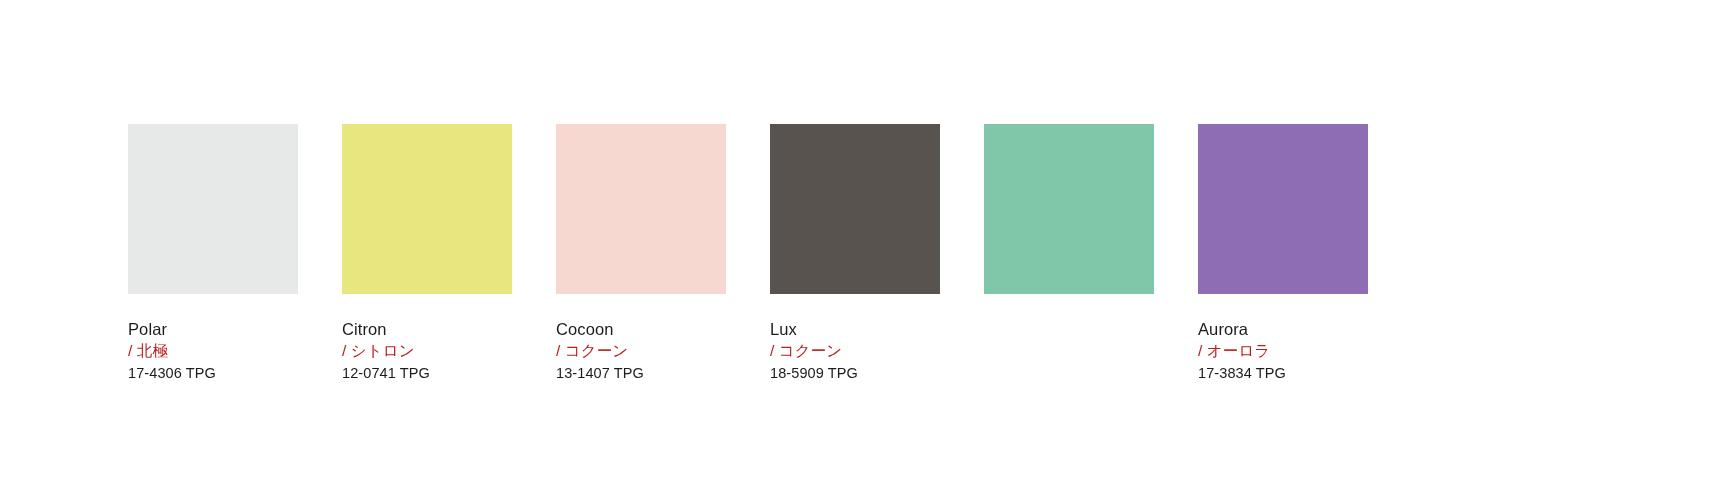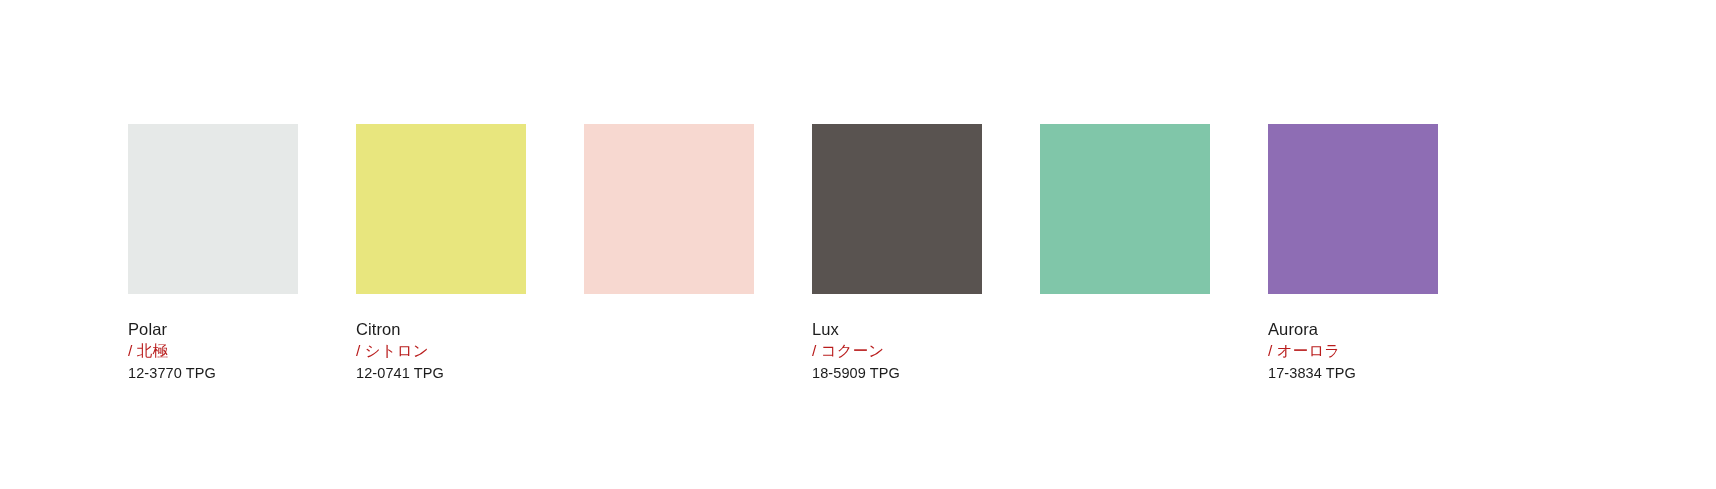--- a/index.html
+++ b/index.html
@@ -23,21 +23,21 @@
     box-sizing: border-box;
   }
 
   .swatch-row {
     position: absolute;
     left: 128px;
     top: 124px;
     display: flex;
     flex-direction: row;
     align-items: flex-start;
-    gap: 58px;
+    gap: 44px;
   }
 
   .swatch-card {
     width: 170px;
     display: flex;
     flex-direction: column;
     align-items: flex-start;
   }
 
   .swatch-chip {
@@ -86,33 +86,38 @@
 </head>
 <body>
 
 <div class="palette-board">
   <div class="swatch-row" id="swatch-row">
       <div class="swatch-card">
     <div class="swatch-chip" title="#E6E9E8" style="background: rgb(230, 233, 232);"></div>
     <div class="swatch-caption">
       <div class="swatch-name">Polar</div>
       <div class="swatch-name-alt">/ 北極</div>
-      <div class="swatch-code">12-3770 TPG</div>
+      <div class="swatch-code">17-4306 TPG</div>
     </div>
   </div>
       <div class="swatch-card">
     <div class="swatch-chip" title="#E8E67E" style="background: rgb(232, 230, 126);"></div>
     <div class="swatch-caption">
       <div class="swatch-name">Citron</div>
       <div class="swatch-name-alt">/ シトロン</div>
       <div class="swatch-code">12-0741 TPG</div>
     </div>
   </div>
       <div class="swatch-card">
     <div class="swatch-chip" title="#F7D8D0" style="background: rgb(247, 216, 208);"></div>
+    <div class="swatch-caption">
+      <div class="swatch-name">Cocoon</div>
+      <div class="swatch-name-alt">/ コクーン</div>
+      <div class="swatch-code">13-1407 TPG</div>
+    </div>
   </div>
       <div class="swatch-card">
     <div class="swatch-chip" title="#595350" style="background: rgb(89, 83, 80);"></div>
     <div class="swatch-caption">
       <div class="swatch-name">Lux</div>
       <div class="swatch-name-alt">/ コクーン</div>
       <div class="swatch-code">18-5909 TPG</div>
     </div>
   </div>
       <div class="swatch-card">

